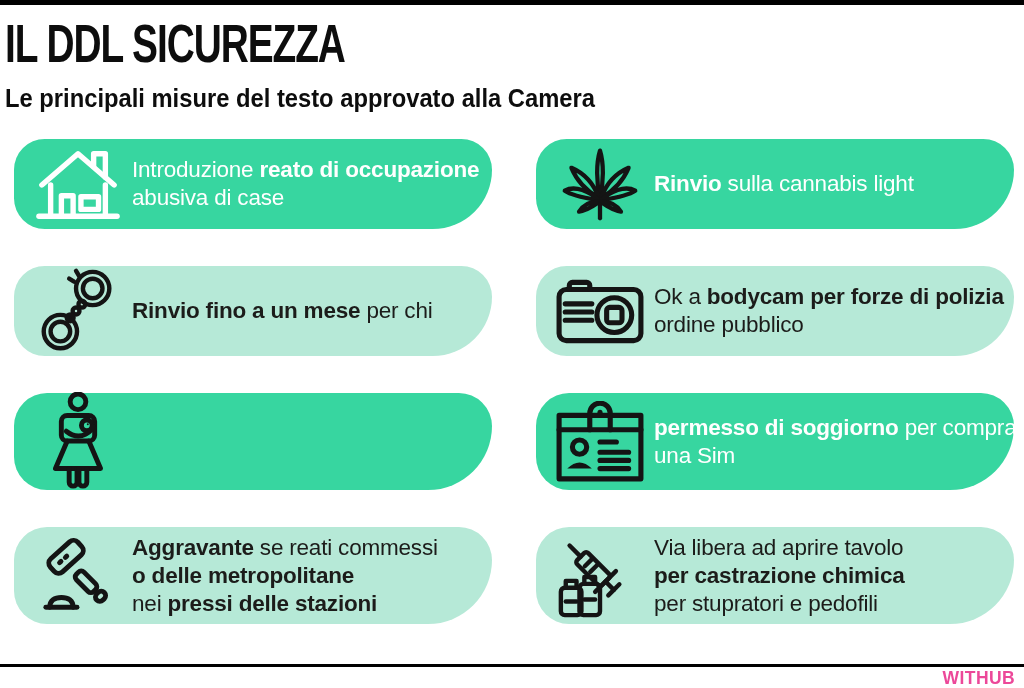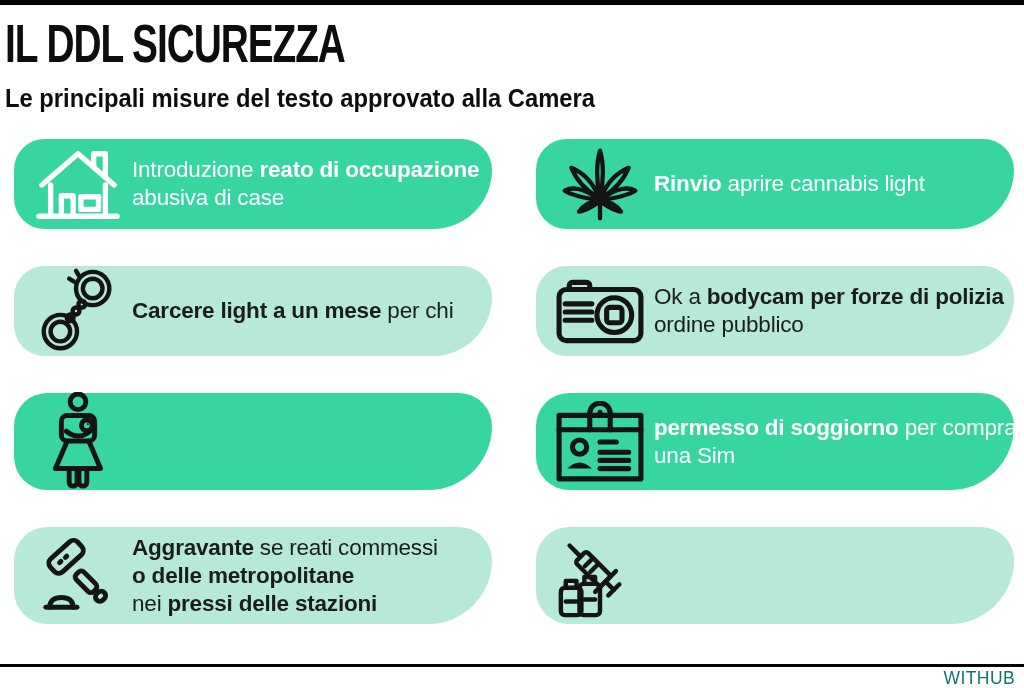--- a/index.html
+++ b/index.html
@@ -37,21 +37,21 @@
     width:96px; display:flex; align-items:center; justify-content:center;
     pointer-events:none;
   }
   .iconwrap svg { display:block; }
   .text { font-size:22.5px; line-height:28px; letter-spacing:-.2px; }
   .text .line { white-space:nowrap; }
   .text .b { font-weight:bold; }
   .footline { position:absolute; left:0; top:664px; width:1024px; height:3px; background:var(--bar-black); }
   .brand {
     position:absolute; right:9px; top:668px;
-    font-size:17.5px; font-weight:normal; letter-spacing:.4px; color:#0f766e;
+    font-size:17.5px; font-weight:bold; letter-spacing:.4px; color:#ec4899;
   }
 </style>
 </head>
 <body style="--card-dark: #37d6a0; --card-light: #b6e9d7; --text-on-dark: #ffffff; --text-on-light: #1c1c1a; --bar-black: #000000;">
 
 <div class="topbar"></div>
 <h1 class="title">IL DDL SICUREZZA</h1>
 <h2 class="subtitle">Le principali misure del testo approvato alla Camera</h2>
 
 <div class="grid">
@@ -78,38 +78,38 @@
     <path d="M41,59 C31,53 19,44 12,27 C26,33 36,45 41,59"></path>
     <path d="M43,59 C53,53 65,44 72,27 C58,33 48,45 43,59"></path>
     <path d="M41,61 C29,59 14,57 5,51 C16,45 31,52 41,61"></path>
     <path d="M43,61 C55,59 70,57 79,51 C68,45 53,52 43,61"></path>
     <path d="M41,63 C34,68 27,72 20,73 C26,64 34,62 41,63"></path>
     <path d="M43,63 C50,68 57,72 64,73 C58,64 50,62 43,63"></path>
     <path d="M42,66 V80"></path>
   </svg>
       </span>
     <div class="text">
-        <div class="line"><span class="b">Rinvio</span><span> aprire cannabis light</span></div>
+        <div class="line"><span class="b">Rinvio</span><span> sulla cannabis light</span></div>
       </div>
   </div>
     <div class="card light">
     <span class="iconwrap" style="color: rgb(20, 20, 20);">
         <svg width="94" height="100" viewBox="0 0 96 100" fill="none" stroke="currentColor" stroke-width="4.5" stroke-linecap="round" stroke-linejoin="round">
     <circle cx="63" cy="27" r="17"></circle>
     <circle cx="63" cy="27" r="10"></circle>
     <circle cx="30" cy="71" r="17"></circle>
     <circle cx="30" cy="71" r="10"></circle>
     <circle cx="52" cy="43" r="3.5"></circle>
     <circle cx="46" cy="50" r="3.5"></circle>
     <circle cx="40" cy="57" r="3.5"></circle>
     <path d="M44,20 l-5,-3 M49,14 l-3,-5"></path>
   </svg>
       </span>
     <div class="text">
-        <div class="line"><span class="b">Carcere light a un mese</span><span> per chi</span></div>
+        <div class="line"><span class="b">Rinvio fino a un mese</span><span> per chi</span></div>
       </div>
   </div>
     <div class="card light">
     <span class="iconwrap" style="color: rgb(20, 20, 20);">
         <svg width="90" height="68" viewBox="0 0 88 66" fill="none" stroke="currentColor" stroke-width="5" stroke-linecap="round" stroke-linejoin="round">
     <rect x="4" y="12" width="80" height="50" rx="7"></rect>
     <path d="M14,12 V8 a3,3 0 0 1 3,-3 H31 a3,3 0 0 1 3,3 V12"></path>
     <path d="M10,26 H36 M10,34 H36 M10,42 H36"></path>
     <circle cx="58" cy="37" r="17"></circle>
     <rect x="50.5" y="29.5" width="15" height="15" rx="3"></rect>
@@ -184,17 +184,22 @@
       <path d="M66,38 V54"></path>
     </g>
     <rect x="6" y="58" width="21" height="28" rx="4"></rect>
     <path d="M11,58 V51 H22 V58"></path>
     <path d="M11,72 H22"></path>
     <rect x="25" y="54" width="21" height="32" rx="4"></rect>
     <path d="M30,54 V47 H41 V54"></path>
     <path d="M30,70 H41"></path>
   </svg>
       </span>
+    <div class="text">
+        <div class="line"><span>Via libera ad aprire tavolo</span></div>
+        <div class="line"><span class="b">per castrazione chimica</span></div>
+        <div class="line"><span>per stupratori e pedofili</span></div>
+      </div>
   </div>
   </div>
 
 <div class="footline"></div>
 <div class="brand">WITHUB</div>
 
 </body></html>

